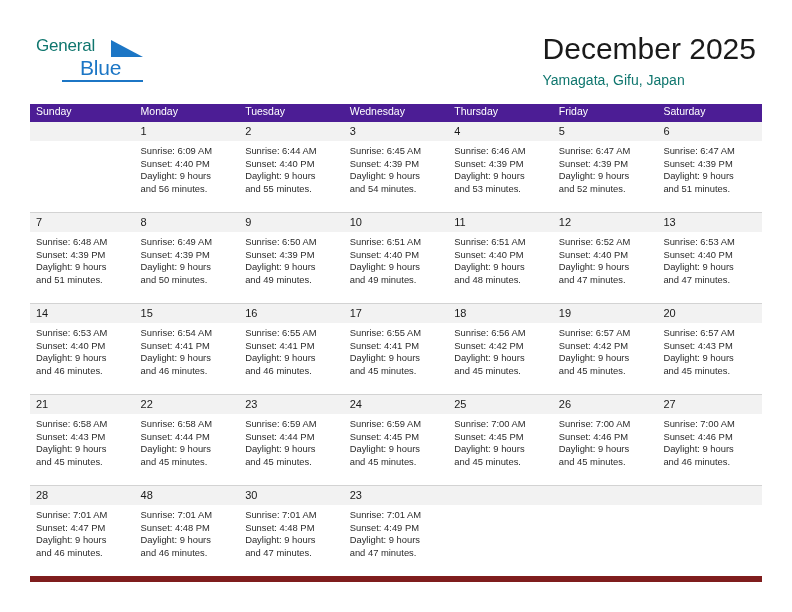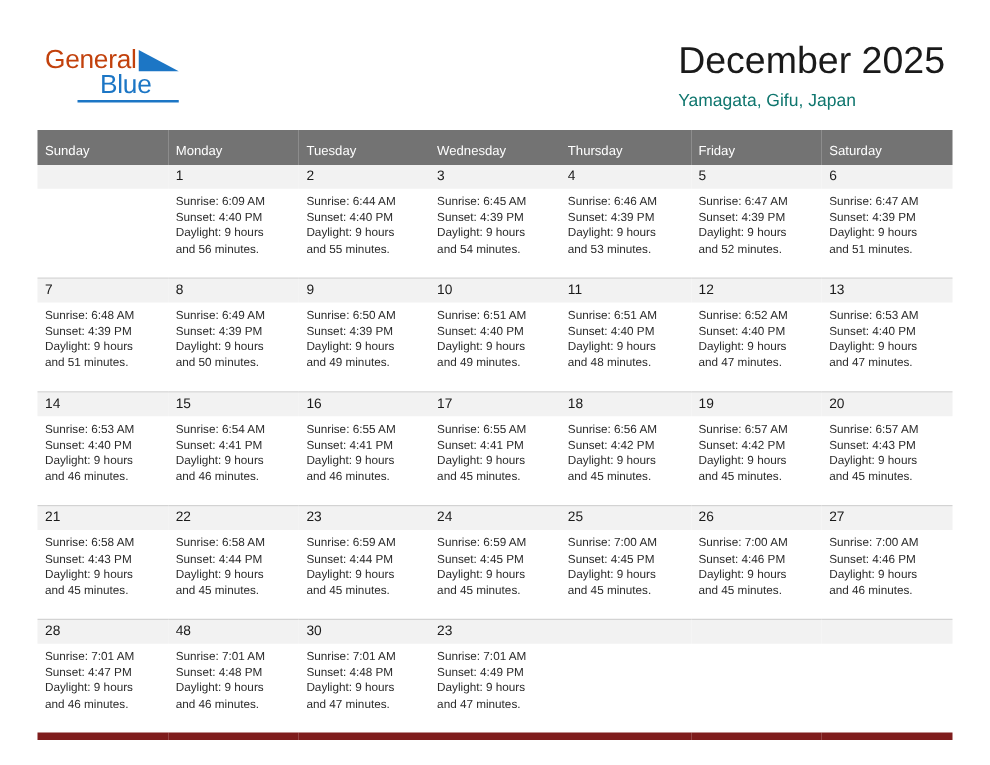--- a/index.html
+++ b/index.html
@@ -33,23 +33,23 @@
     position: absolute;
     left: 36px;
     top: 36px;
     width: 130px;
     height: 48px;
   }
   .logo-general {
     position: absolute;
     left: 0;
     top: 0;
-    font-size: 21px;
+    font-size: 17px;
     letter-spacing: -0.2px;
-    color: #c2410c;
+    color: #0f766e;
     font-family: "Liberation Sans", sans-serif;
   }
   .logo-blue {
     position: absolute;
     left: 44px;
     top: 20px;
     font-size: 21px;
     letter-spacing: -0.2px;
     color: #1c76c5;
     font-family: "Liberation Sans", sans-serif;
@@ -95,26 +95,26 @@
   
   .calendar {
     position: absolute;
     left: 30px;
     top: 104px;
     width: 732px;
     border-collapse: collapse;
     table-layout: fixed;
   }
   .calendar th {
-    background: #737373;
+    background: #4c1d95;
     color: #ffffff;
     font-size: 10.5px;
     font-weight: normal;
     text-align: left;
-    padding: 10px 0 5px 6px;
+    padding: 0 0 5px 6px;
     height: 13px;
     border: none;
   }
   .calendar td {
     vertical-align: top;
     padding: 0;
     border: none;
     width: 104.57px;
     height: 90px;
   }

